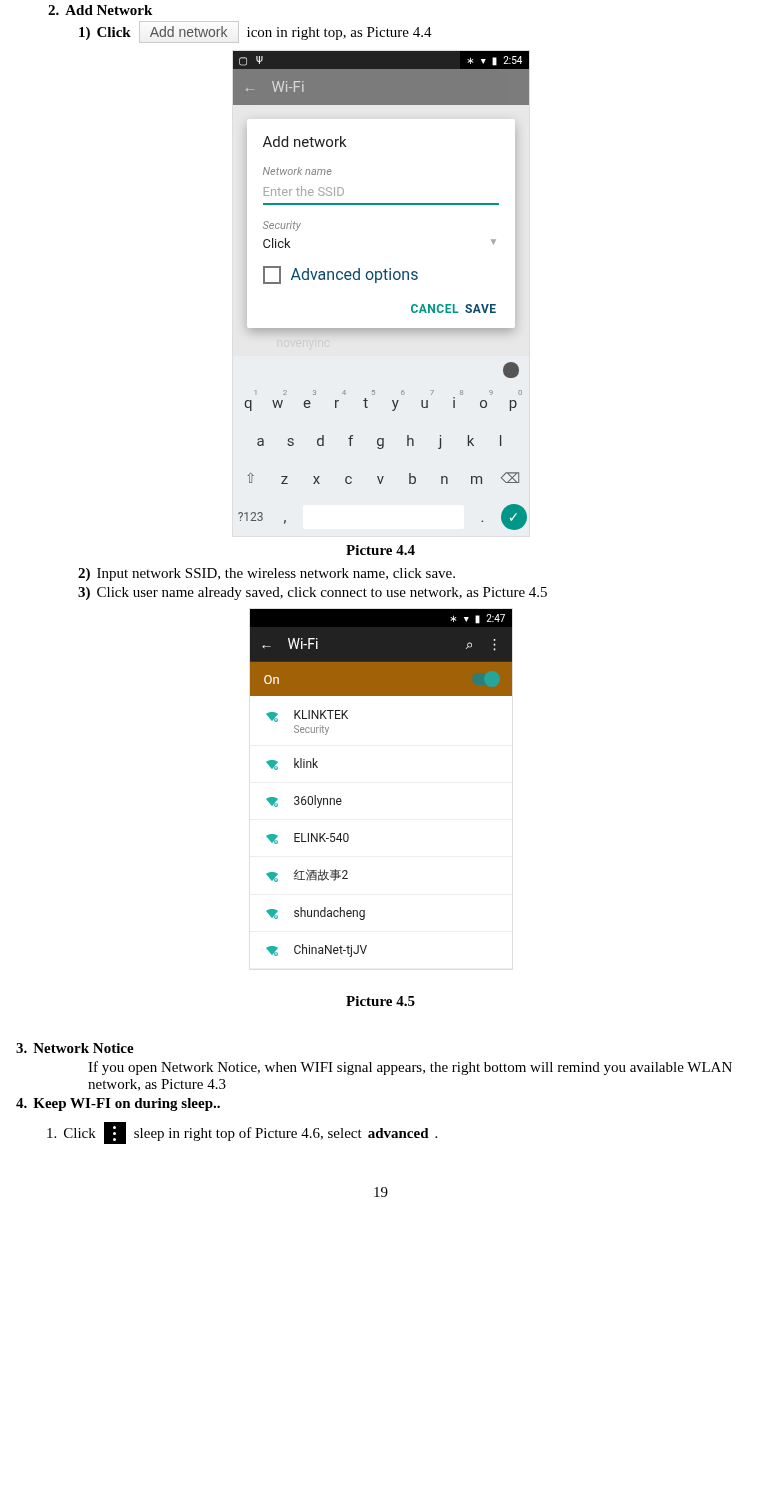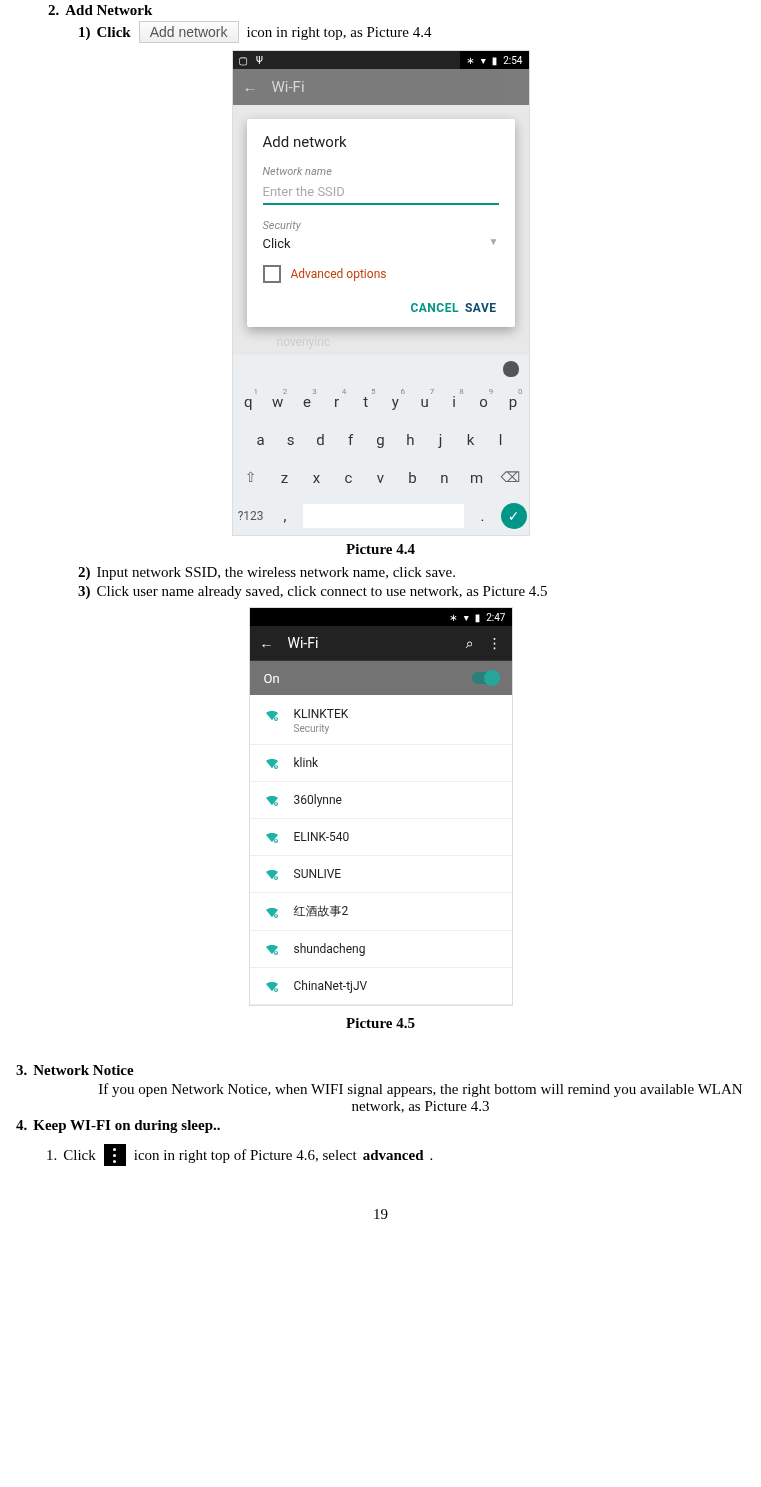--- a/index.html
+++ b/index.html
@@ -42,21 +42,21 @@
   .dim { opacity:.6; }
   .dialog {
     background:#fff; margin:14px 14px 0 14px; border-radius:2px;
     box-shadow:0 4px 12px rgba(0,0,0,.3); padding:14px 16px 8px 16px;
   }
   .dlg-title { font-size:15px; color:#222; margin-bottom:14px; }
   .dlg-label { font-size:11px; color:#888; margin-bottom:4px;font-style:italic; }
   .dlg-input { border:none; border-bottom:2px solid #009688; color:#aaa; font-size:13px; padding:2px 0 4px 0; margin-bottom:14px; }
   .dlg-select { display:flex; justify-content:space-between; color:#222; font-size:13px; margin-bottom:14px; }
   .chev { color:#aaa; font-size:10px; }
-  .adv { display:flex; align-items:center; gap:10px; color:#c2410c; font-size:12px; margin-bottom:14px; }
+  .adv { display:flex; align-items:center; gap:10px; color:#0c4a6e; font-size:16px; margin-bottom:14px; }
   .cb { width:14px; height:14px; border:2px solid #777; }
   .dlg-actions { display:flex; justify-content:flex-end; gap:6px; font-size:12px; font-weight:bold; letter-spacing:.5px; padding:4px 2px 4px 0; }
   .dlg-actions .cancel { color:#009688; }
   .dlg-actions .save { color:#0c4a6e; }
   .bg-row { color:#bbb; font-size:12px; padding:8px 18px 6px 44px; }
 
   .kb { background:#eceff1; }
   .suggest { height:28px; display:flex; align-items:center; justify-content:space-between; padding:0 10px; }
   .mic { width:16px; height:16px; background:#555; border-radius:50% 50% 45% 45%; position:relative; }
   .krow { display:flex; justify-content:space-around; padding:4px 2px; gap:2px; }
@@ -69,21 +69,21 @@
   .sym { font-size:12px; color:#555; }
 
   
   .ss45 {
     width:262px; margin:8px auto 0 auto; background:#fff;
     font-family:Roboto,Arial,sans-serif; font-size:12px; color:#333;
     box-shadow:0 0 0 1px #ddd;
   }
   .appbar45 { background:#222; color:#fff; height:34px; display:flex; align-items:center; padding:0 10px; gap:14px; font-size:14px; }
   .appbar45 .sp { flex:1; }
-  .onrow { background:#737373; color:#fff; height:34px; display:flex; align-items:center; justify-content:space-between; padding:0 14px; font-size:13px; border-top:1px solid #333; }
+  .onrow { background:#a16207; color:#fff; height:34px; display:flex; align-items:center; justify-content:space-between; padding:0 14px; font-size:13px; border-top:1px solid #333; }
   .toggle { width:26px; height:12px; background:#2a7f76; border-radius:7px; position:relative; }
   .toggle::after { content:""; position:absolute; right:-2px; top:-2px; width:16px; height:16px; background:#26a69a; border-radius:50%; }
   .netrow { display:flex; align-items:center; gap:14px; padding:10px 14px; border-bottom:1px solid #eee; font-size:12px; color:#222; }
   .netrow.first { align-items:flex-start; padding-top:12px; }
   .netrow .sub { color:#888; font-size:10px; margin-top:2px; }
   .wifi-ic { width:16px; height:16px; position:relative; }
   .wifi-ic svg { width:16px; height:16px; }
 </style>
 </head>
 <body>
@@ -262,30 +262,20 @@
           <div>ELINK-540</div>
         </div>
       </div>
       <div class="netrow">
         <div class="wifi-ic"><svg viewBox="0 0 24 24">
             <path fill="#1eb3a6" d="M12 20l9-11c-5-4-13-4-18 0l9 11z"></path>
             <circle cx="18" cy="18" r="3" fill="#1eb3a6"></circle>
             <rect x="17" y="16" width="2" height="3" fill="#fff"></rect>
           </svg></div>
         <div>
-          <div>SUNLIVE</div>
-        </div>
-      </div>
-      <div class="netrow">
-        <div class="wifi-ic"><svg viewBox="0 0 24 24">
-            <path fill="#1eb3a6" d="M12 20l9-11c-5-4-13-4-18 0l9 11z"></path>
-            <circle cx="18" cy="18" r="3" fill="#1eb3a6"></circle>
-            <rect x="17" y="16" width="2" height="3" fill="#fff"></rect>
-          </svg></div>
-        <div>
           <div>红酒故事2</div>
         </div>
       </div>
       <div class="netrow">
         <div class="wifi-ic"><svg viewBox="0 0 24 24">
             <path fill="#1eb3a6" d="M12 20l9-11c-5-4-13-4-18 0l9 11z"></path>
             <circle cx="18" cy="18" r="3" fill="#1eb3a6"></circle>
             <rect x="17" y="16" width="2" height="3" fill="#fff"></rect>
           </svg></div>
         <div>
@@ -297,40 +287,40 @@
             <path fill="#1eb3a6" d="M12 20l9-11c-5-4-13-4-18 0l9 11z"></path>
             <circle cx="18" cy="18" r="3" fill="#1eb3a6"></circle>
             <rect x="17" y="16" width="2" height="3" fill="#fff"></rect>
           </svg></div>
         <div>
           <div>ChinaNet-tjJV</div>
         </div>
       </div>
     </div>
 </div>
-<div class="caption" style="margin-top:10px;text-align:center;">Picture 4.5</div>
+<div class="caption" style="margin-top:24px;text-align:center;">Picture 4.5</div>
 
 <div style="height:22px;"></div>
 
 <div class="line" style="margin-left:8px;">
   <span class="bold">3.</span>
   <span class="bold">Network Notice</span>
 </div>
-<div class="indent2" style="margin-left:80px;text-align:center;">If you open Network Notice, when WIFI signal appears, the right bottom will remind you available WLAN network, as Picture 4.3</div>
+<div class="indent2" style="margin-left:80px;">If you open Network Notice, when WIFI signal appears, the right bottom will remind you available WLAN network, as Picture 4.3</div>
 
 <div class="line" style="margin-left:8px;">
   <span class="bold">4.</span>
   <span class="bold">Keep WI-FI on during sleep..</span>
 </div>
 <div class="line" style="margin-left:38px; margin-top:10px;">
   <span>1.</span>
   <span>Click</span>
   <span class="dots-icon">
       <span></span>
       <span></span>
       <span></span>
     </span>
-  <span>icon in right top of Picture 4.6, select </span>
+  <span>sleep in right top of Picture 4.6, select </span>
     <span class="bold">advanced</span>
     <span>.</span>
 </div>
 
 <div class="pagenum">19</div>
 
 </body></html>

